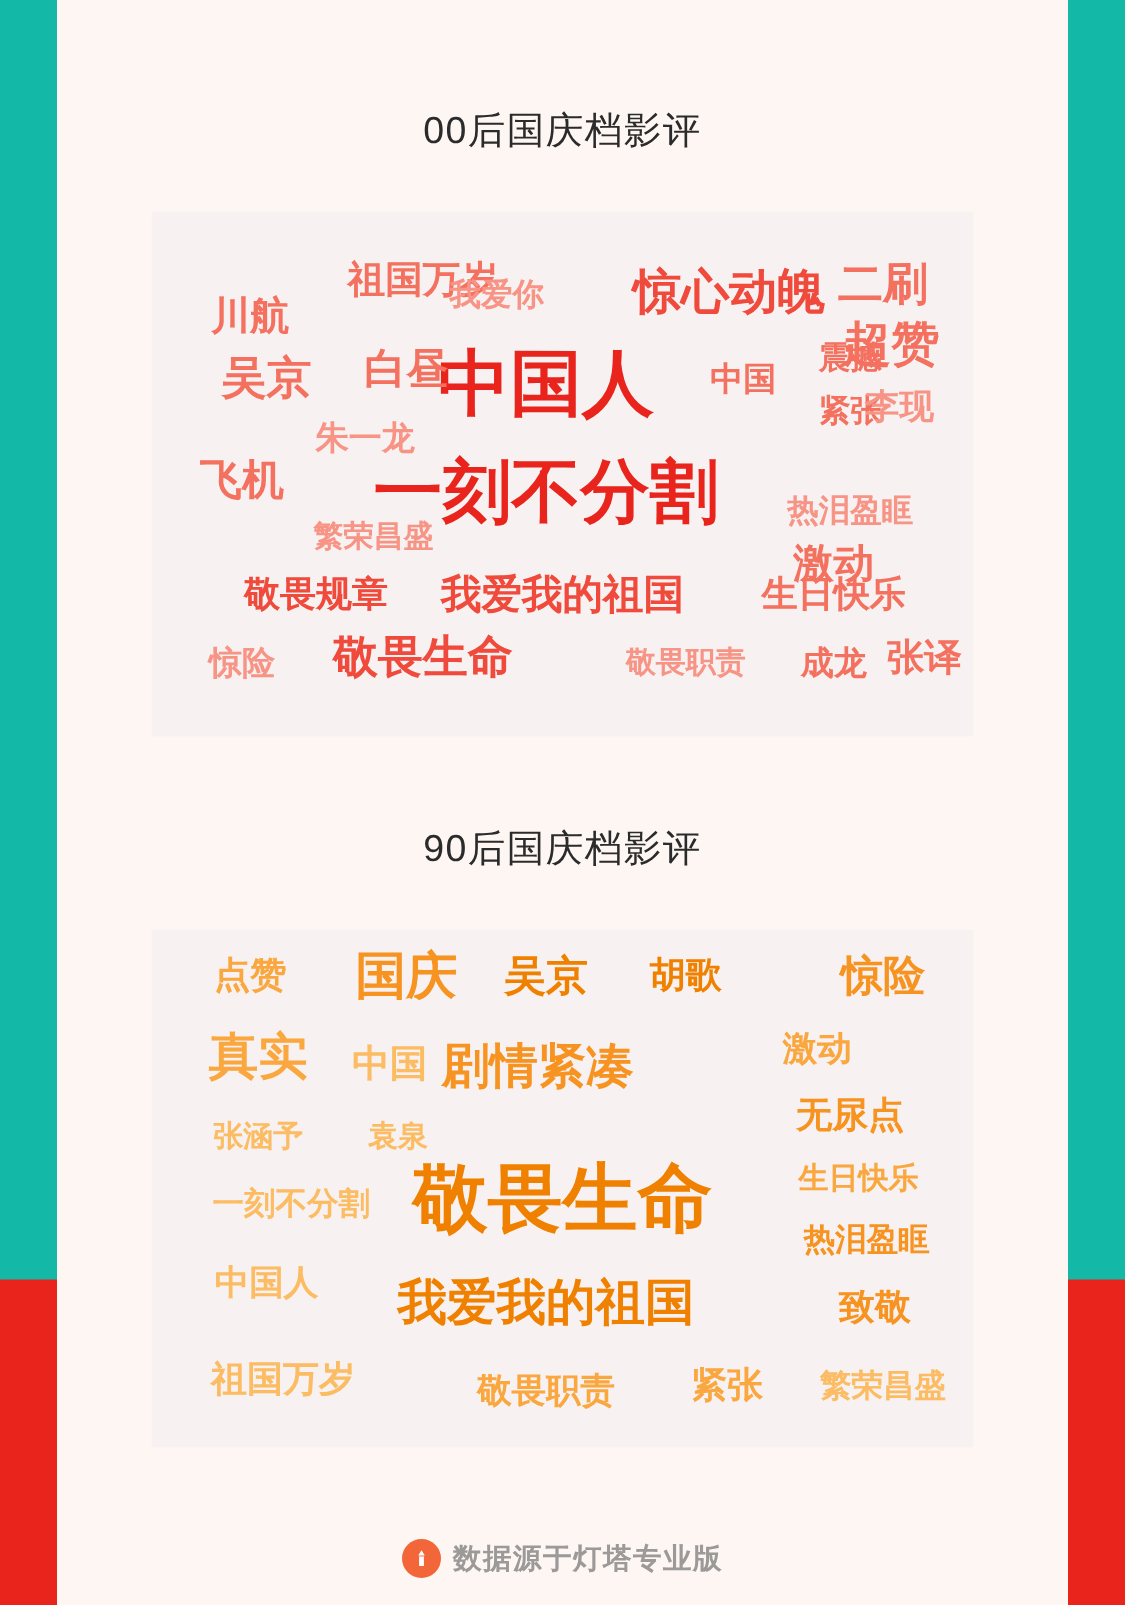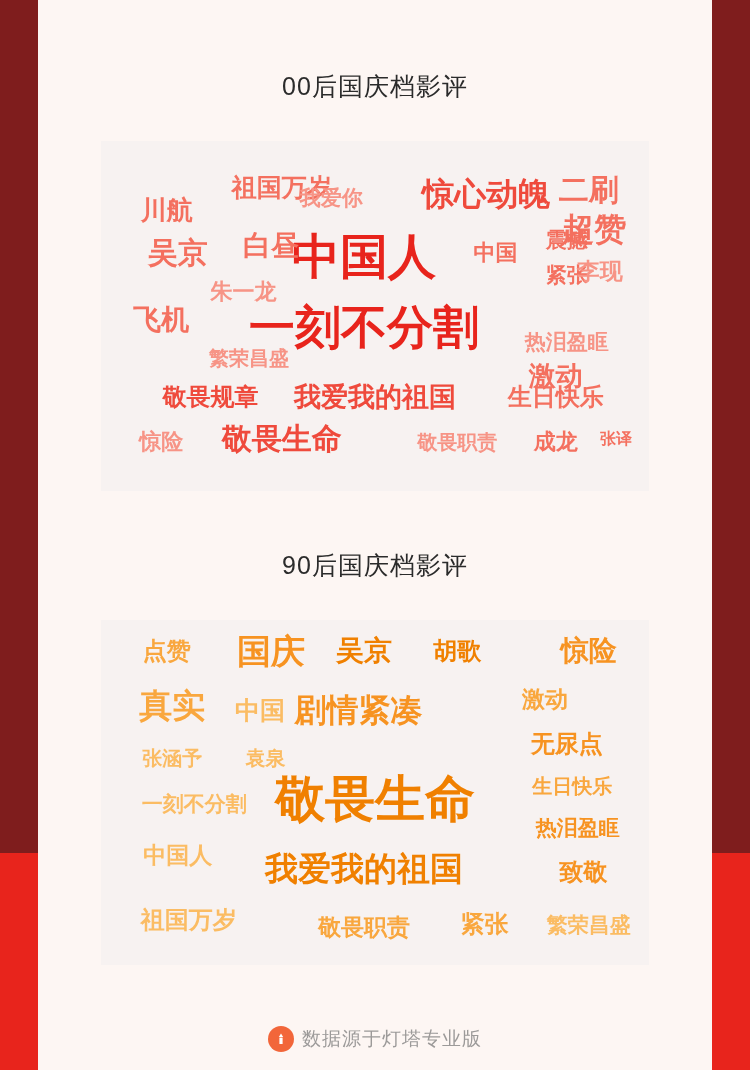--- a/index.html
+++ b/index.html
@@ -10,21 +10,21 @@
     width: 750px;
     height: 1070px;
     background: #e8241c;
     font-family: "Liberation Sans", sans-serif;
     overflow: hidden;
   }
   .page {
     position: relative;
     width: 750px;
     height: 853px;
-    background: #7f1d1d;
+    background: #14b8a6;
     box-sizing: border-box;
   }
   .inner-card {
     position: absolute;
     left: 38px;
     top: 0px;
     width: 674px;
     height: 1070px;
     background: #fdf6f3;
     box-sizing: border-box;
@@ -60,20 +60,21 @@
 
   .footer {
     position: absolute;
     left: 0;
     bottom: 18px;
     width: 100%;
     display: flex;
     align-items: center;
     justify-content: center;
     gap: 8px;
+    font-weight: bold;
   }
   .footer-logo {
     width: 26px;
     height: 26px;
     border-radius: 50%;
     background: #f2663a;
     display: flex;
     align-items: center;
     justify-content: center;
     color: #fff;
@@ -122,21 +123,21 @@
           <span class="w" style="left: 26%; top: 43%; font-size: 22px; color: rgb(247, 148, 134);">朱一龙</span>
           <span class="w" style="left: 72%; top: 32%; font-size: 22px; color: rgb(244, 112, 95);">中国</span>
           <span class="w" style="left: 85%; top: 28%; font-size: 21px; color: rgb(244, 112, 95);">震撼</span>
           <span class="w" style="left: 85%; top: 38%; font-size: 21px; color: rgb(244, 112, 95);">紧张</span>
           <span class="w" style="left: 42%; top: 16%; font-size: 21px; color: rgb(247, 148, 134);">我爱你</span>
           <span class="w" style="left: 85%; top: 57%; font-size: 21px; color: rgb(247, 148, 134);">热泪盈眶</span>
           <span class="w" style="left: 27%; top: 62%; font-size: 20px; color: rgb(247, 148, 134);">繁荣昌盛</span>
           <span class="w" style="left: 65%; top: 86%; font-size: 20px; color: rgb(247, 148, 134);">敬畏职责</span>
           <span class="w" style="left: 91%; top: 37%; font-size: 23px; color: rgb(247, 148, 134);">李现</span>
           <span class="w" style="left: 83%; top: 86%; font-size: 22px; color: rgb(244, 112, 95);">成龙</span>
-          <span class="w" style="left: 94%; top: 85%; font-size: 16px; color: rgb(244, 112, 95); text-align: center;">张译</span>
+          <span class="w" style="left: 94%; top: 85%; font-size: 25px; color: rgb(244, 112, 95); text-align: center;">张译</span>
           <span class="w" style="left: 11%; top: 86%; font-size: 22px; color: rgb(247, 148, 134);">惊险</span>
         </div>
     </div>
 
     <div class="section" style="padding-top:58px;">
       <div class="section-title">90后国庆档影评</div>
       <div class="cloud cloud-orange" style="margin-top:38px;">
           <span class="w" style="left: 50%; top: 52%; font-size: 50px; color: rgb(240, 128, 0);">敬畏生命</span>
           <span class="w" style="left: 48%; top: 72%; font-size: 33px; color: rgb(240, 128, 0);">我爱我的祖国</span>
           <span class="w" style="left: 47%; top: 26%; font-size: 32px; color: rgb(247, 147, 33);">剧情紧凑</span>

